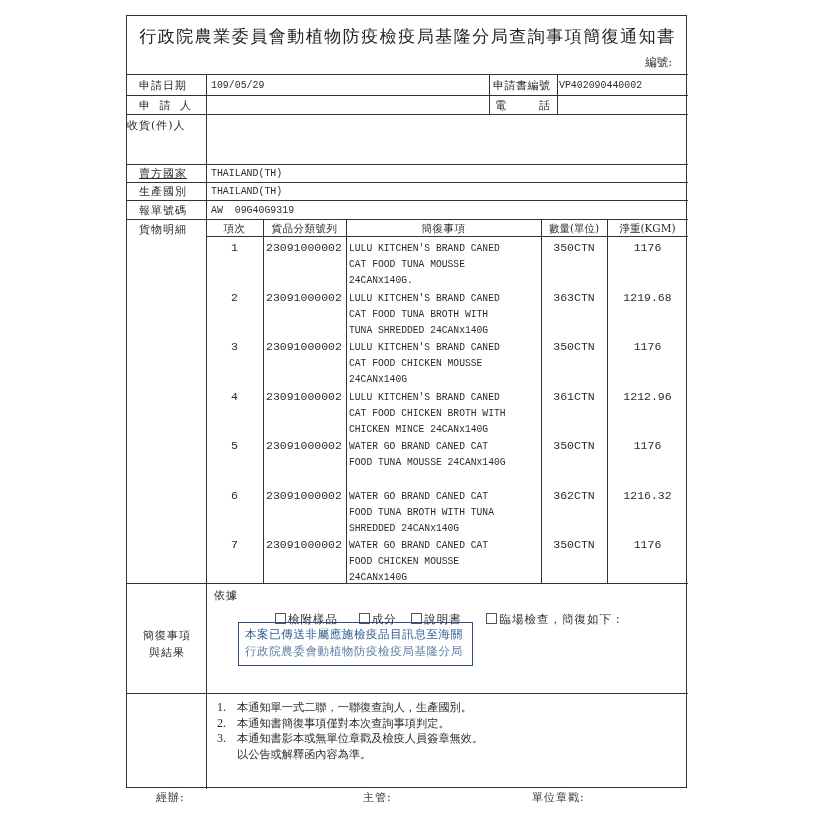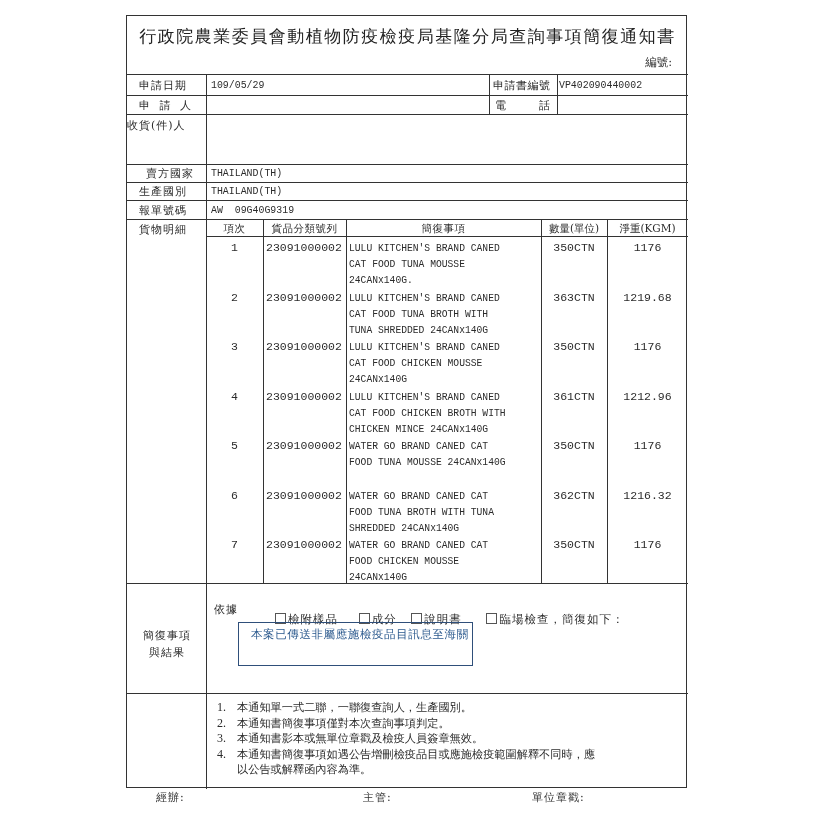--- a/index.html
+++ b/index.html
@@ -11,21 +11,21 @@
   .title { position: absolute; left: 0; top: 9px; width: 561px; text-align: center; font-size: 17px; letter-spacing: 1.5px; color: #222; }
   .serial { position: absolute; right: 14px; top: 39px; font-size: 11.5px; color: #333; }
   .lbl { position: absolute; font-size: 11px; color: #2b2b2b; letter-spacing: 1px; }
   .val { position: absolute; font-family: "Liberation Mono", "DejaVu Sans Mono", monospace; font-size: 11.5px; color: #2b2b2b; transform: scaleX(0.86); transform-origin: left center; white-space: nowrap; }
   .th { position: absolute; font-size: 10.5px; color: #2b2b2b; text-align: center; letter-spacing: 0.5px; }
   .cell { position: absolute; font-family: "Liberation Mono", "DejaVu Sans Mono", monospace; font-size: 11.5px; color: #2b2b2b; line-height: 16px; white-space: nowrap; }
   .cell.name { transform: scaleX(0.84); transform-origin: left top; }
   .cell.ctr { text-align: center; }
   .check-row { position: absolute; left: 87px; top: 570px; font-size: 11.5px; color: #2b2b2b; white-space: nowrap; letter-spacing: 1px; }
   .cb { display: inline-block; width: 11px; height: 11px; border: 1px solid #555; vertical-align: -1px; margin-right: 2px; }
-  .stamp { position: absolute; left: 111px; top: 606px; width: 235px; height: 44px; border: 1.5px solid #2f4f7a; color: #2c5a8e; font-size: 11.5px; line-height: 17px; padding: 3px 0 0 12px; letter-spacing: 0.6px; }
+  .stamp { position: absolute; left: 111px; top: 606px; width: 235px; height: 44px; border: 1.5px solid #2f4f7a; color: #2c5a8e; font-size: 11.5px; line-height: 17px; padding: 3px 0 0 6px; letter-spacing: 0.6px; }
   .stamp div:nth-child(2) { color: #5b7ea8; }
   .notes { position: absolute; left: 90px; top: 684px; font-size: 11.2px; color: #2b2b2b; line-height: 15.5px; }
   .notes .n { display: inline-block; width: 20px; font-family: "Liberation Serif", serif; font-size: 12px; }
   .notes .cont { padding-left: 20px; }
   .sign { position: absolute; top: 790px; font-size: 11px; color: #333; letter-spacing: 1px; }
 </style>
 </head>
 <body>
 
 <div class="form">
@@ -58,21 +58,21 @@
   <div class="val" style="left:432px; top:62px;">VP402090440002</div>
 
   <div class="lbl" style="left:12px; top:82px; letter-spacing:3px;">申 請 人</div>
   <div class="val" style="left:84px; top:82px;"></div>
   <div class="lbl" style="left:368px; top:82px; letter-spacing:0;">電　　　話</div>
   <div class="val" style="left:432px; top:82px;"></div>
 
   <div class="lbl" style="left:0px; top:102px;">收貨(件)人</div>
   <div class="val" style="left:84px; top:102px;"></div>
 
-  <div class="lbl" style="left:19px; top:150px;">賣方國家</div>
+  <div class="lbl" style="left:12px; top:150px;text-decoration:underline;">賣方國家</div>
   <div class="val" style="left:84px; top:150px;">THAILAND(TH)</div>
 
   <div class="lbl" style="left:12px; top:168px;">生產國別</div>
   <div class="val" style="left:84px; top:168px;">THAILAND(TH)</div>
 
   <div class="lbl" style="left:12px; top:187px;">報單號碼</div>
   <div class="val" style="left:84px; top:187px; white-space:pre;">AW  09G40G9319</div>
 
   <div class="lbl" style="left:12px; top:206px;">貨物明細</div>
   <div class="th" style="left:79px; top:206px; width:57px;">項次</div>
@@ -143,36 +143,36 @@
         <div style="min-height: 16px;">FOOD CHICKEN MOUSSE</div>
         <div style="min-height: 16px;">24CANx140G</div>
       </div>
       <div class="cell ctr" style="left: 414px; top: 521px; width: 66px;">350CTN</div>
       <div class="cell ctr" style="left: 480px; top: 521px; width: 81px;">1176</div>
     </div>
 
   <div class="lbl" style="left:14px; top:612px; text-align:center; width:52px;">簡復事項</div>
   <div class="lbl" style="left:14px; top:629px; text-align:center; width:52px;">與結果</div>
 
-  <div class="lbl" style="left:87px; top:572px;margin-top:14px;">依據</div>
+  <div class="lbl" style="left:87px; top:572px;">依據</div>
   <div class="check-row" style="left:148px; top:596px;">
     <span><span class="cb"></span><span>檢附樣品</span></span>
     <span style="margin-left:16px;"><span class="cb"></span><span>成分</span></span>
     <span style="margin-left:10px;"><span class="cb"></span><span>說明書</span></span>
     <span style="margin-left:20px;"><span class="cb"></span><span>臨場檢查，簡復如下：</span></span>
   </div>
 
   <div class="stamp">
     <div>本案已傳送非屬應施檢疫品目訊息至海關</div>
+    <div>行政院農委會動植物防疫檢疫局基隆分局</div>
   </div>
 
   <div class="notes">
     <div><span class="n">1.</span><span>本通知單一式二聯，一聯復查詢人，生產國別。</span></div>
     <div><span class="n">2.</span><span>本通知書簡復事項僅對本次查詢事項判定。</span></div>
     <div><span class="n">3.</span><span>本通知書影本或無單位章戳及檢疫人員簽章無效。</span></div>
-    <div><span class="n">4.</span><span>本通知書簡復事項如遇公告增刪檢疫品目或應施檢疫範圍解釋不同時，應</span></div>
     <div class="cont">以公告或解釋函內容為準。</div>
   </div>
 </div>
 
 <div class="sign" style="left:156px;">經辦:</div>
 <div class="sign" style="left:356px;margin-left:7px;">主管:</div>
 <div class="sign" style="left:532px;">單位章戳:</div>
 
 </body></html>

